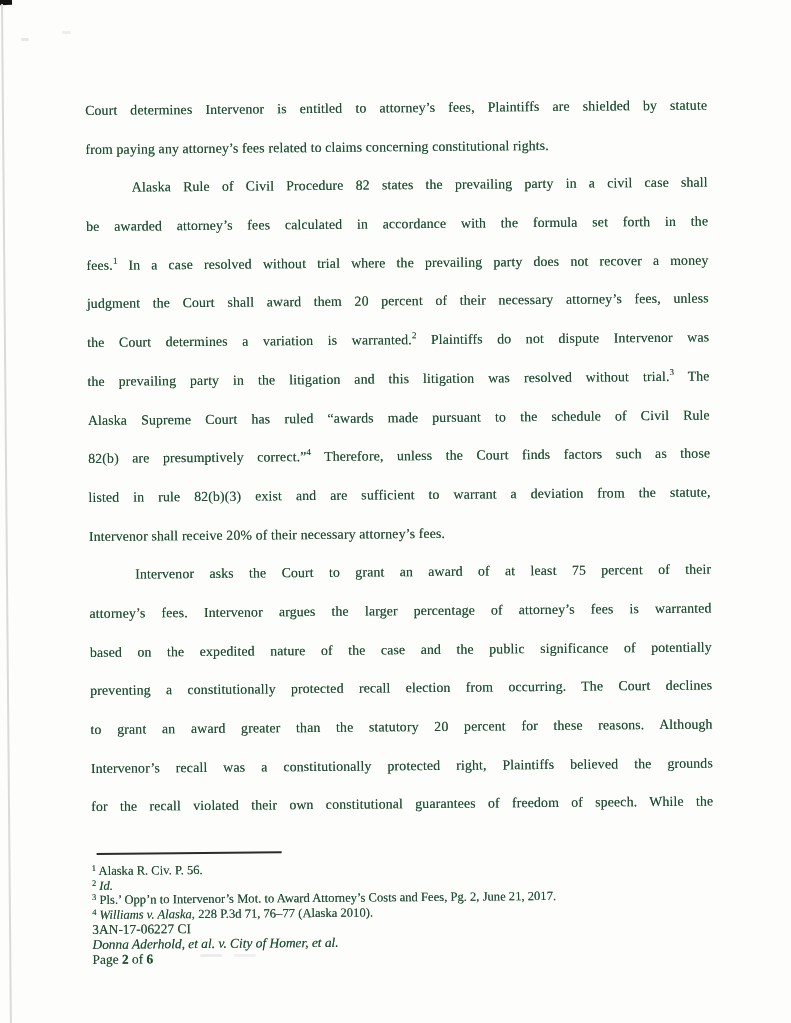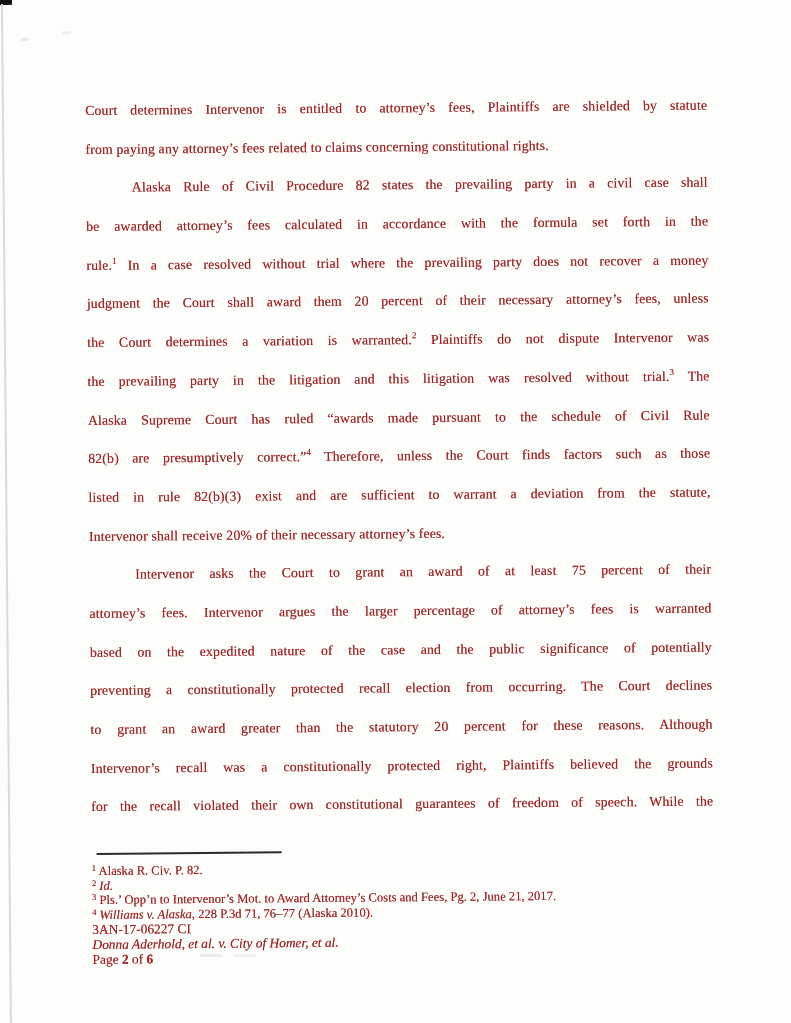--- a/index.html
+++ b/index.html
@@ -1,20 +1,20 @@
 <!DOCTYPE html>
 <html><head>
 <meta charset="utf-8">
 <style>
   html,body{margin:0;padding:0;background:#ffffff;}
   .page{
     position:relative;width:791px;height:1023px;overflow:hidden;
     background:#fdfdfc;
     font-family:"Liberation Serif","DejaVu Serif",serif;
-    color:#b91c1c;
+    color:#14532d;
   }
   .content{
     position:absolute;left:85px;top:92px;width:622px;
     transform:rotate(-0.5deg);transform-origin:0 0;
     text-shadow:0 0 .45px rgba(25,25,25,.6);
   }
   .bl{
     font-size:13.8px;line-height:38.7px;height:38.7px;
     text-align:justify;text-align-last:justify;
     letter-spacing:.15px;
@@ -52,41 +52,41 @@
   <div class="smudge s3"></div>
   <div class="smudge s4"></div>
 
   <div class="content">
 
     <div>
       <div class="bl"><span>Court determines Intervenor is entitled to attorney’s fees, Plaintiffs are shielded by statute</span><sup class="fref"></sup><span></span></div>
       <div class="bl pend"><span>from paying any attorney’s fees related to claims concerning constitutional rights.</span><sup class="fref"></sup><span></span></div>
       <div class="bl ind"><span>Alaska Rule of Civil Procedure 82 states the prevailing party in a civil case shall</span><sup class="fref"></sup><span></span></div>
       <div class="bl"><span>be awarded attorney’s fees calculated in accordance with the formula set forth in the</span><sup class="fref"></sup><span></span></div>
-      <div class="bl"><span>rule.</span><sup class="fref">1</sup><span> In a case resolved without trial where the prevailing party does not recover a money</span></div>
+      <div class="bl"><span>fees.</span><sup class="fref">1</sup><span> In a case resolved without trial where the prevailing party does not recover a money</span></div>
       <div class="bl"><span>judgment the Court shall award them 20 percent of their necessary attorney’s fees, unless</span><sup class="fref"></sup><span></span></div>
       <div class="bl"><span>the Court determines a variation is warranted.</span><sup class="fref">2</sup><span> Plaintiffs do not dispute Intervenor was</span></div>
       <div class="bl"><span>the prevailing party in the litigation and this litigation was resolved without trial.</span><sup class="fref">3</sup><span> The</span></div>
       <div class="bl"><span>Alaska Supreme Court has ruled “awards made pursuant to the schedule of Civil Rule</span><sup class="fref"></sup><span></span></div>
       <div class="bl"><span>82(b) are presumptively correct.”</span><sup class="fref">4</sup><span> Therefore, unless the Court finds factors such as those</span></div>
       <div class="bl"><span>listed in rule 82(b)(3) exist and are sufficient to warrant a deviation from the statute,</span><sup class="fref"></sup><span></span></div>
       <div class="bl pend"><span>Intervenor shall receive 20% of their necessary attorney’s fees.</span><sup class="fref"></sup><span></span></div>
       <div class="bl ind"><span>Intervenor asks the Court to grant an award of at least 75 percent of their</span><sup class="fref"></sup><span></span></div>
       <div class="bl"><span>attorney’s fees. Intervenor argues the larger percentage of attorney’s fees is warranted</span><sup class="fref"></sup><span></span></div>
       <div class="bl"><span>based on the expedited nature of the case and the public significance of potentially</span><sup class="fref"></sup><span></span></div>
       <div class="bl"><span>preventing a constitutionally protected recall election from occurring. The Court declines</span><sup class="fref"></sup><span></span></div>
       <div class="bl"><span>to grant an award greater than the statutory 20 percent for these reasons. Although</span><sup class="fref"></sup><span></span></div>
       <div class="bl"><span>Intervenor’s recall was a constitutionally protected right, Plaintiffs believed the grounds</span><sup class="fref"></sup><span></span></div>
       <div class="bl"><span>for the recall violated their own constitutional guarantees of freedom of speech. While the</span><sup class="fref"></sup><span></span></div>
     </div>
 
     <div class="fnrule"></div>
 
     <div class="fnblock">
-      <div class="fn"><sup class="fref">1</sup><i class="it"></i><span> Alaska R. Civ. P. 82.</span></div>
+      <div class="fn"><sup class="fref">1</sup><i class="it"></i><span> Alaska R. Civ. P. 56.</span></div>
       <div class="fn"><sup class="fref">2</sup><i class="it"> Id.</i><span></span></div>
       <div class="fn"><sup class="fref">3</sup><i class="it"></i><span> Pls.’ Opp’n to Intervenor’s Mot. to Award Attorney’s Costs and Fees, Pg. 2, June 21, 2017.</span></div>
       <div class="fn"><sup class="fref">4</sup><i class="it"> Williams v. Alaska,</i><span> 228 P.3d 71, 76–77 (Alaska 2010).</span></div>
     </div>
 
     <div class="footerblock">
       <div>3AN-17-06227 CI</div>
       <div class="it">Donna Aderhold, et al. v. City of Homer, et al.</div>
       <div><span>Page </span><span class="b">2</span><span> of </span><span class="b">6</span></div>
     </div>

